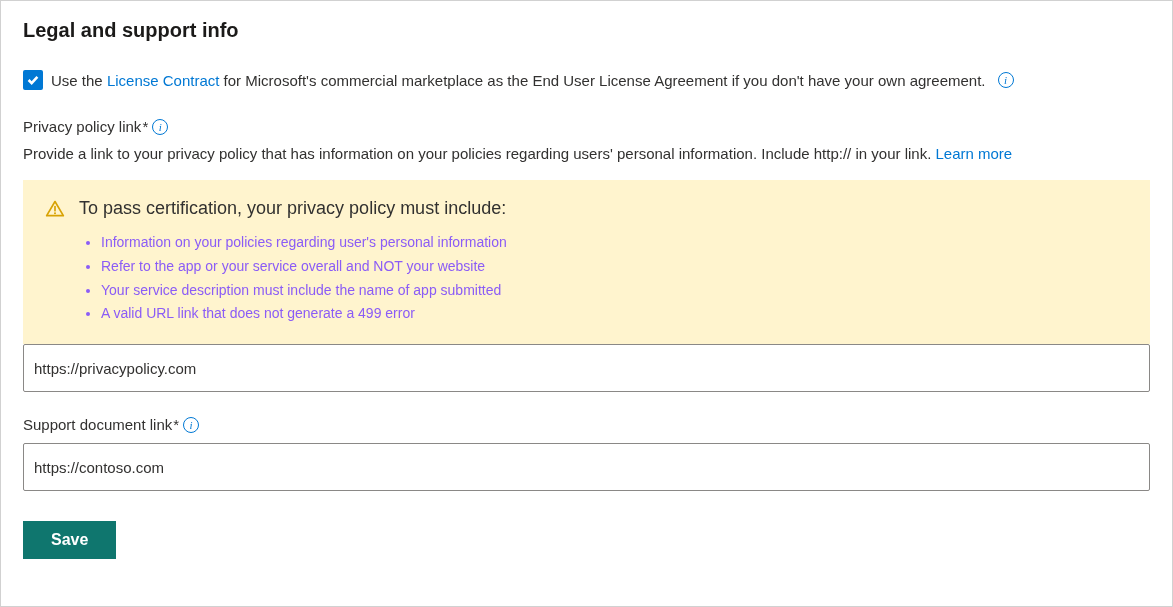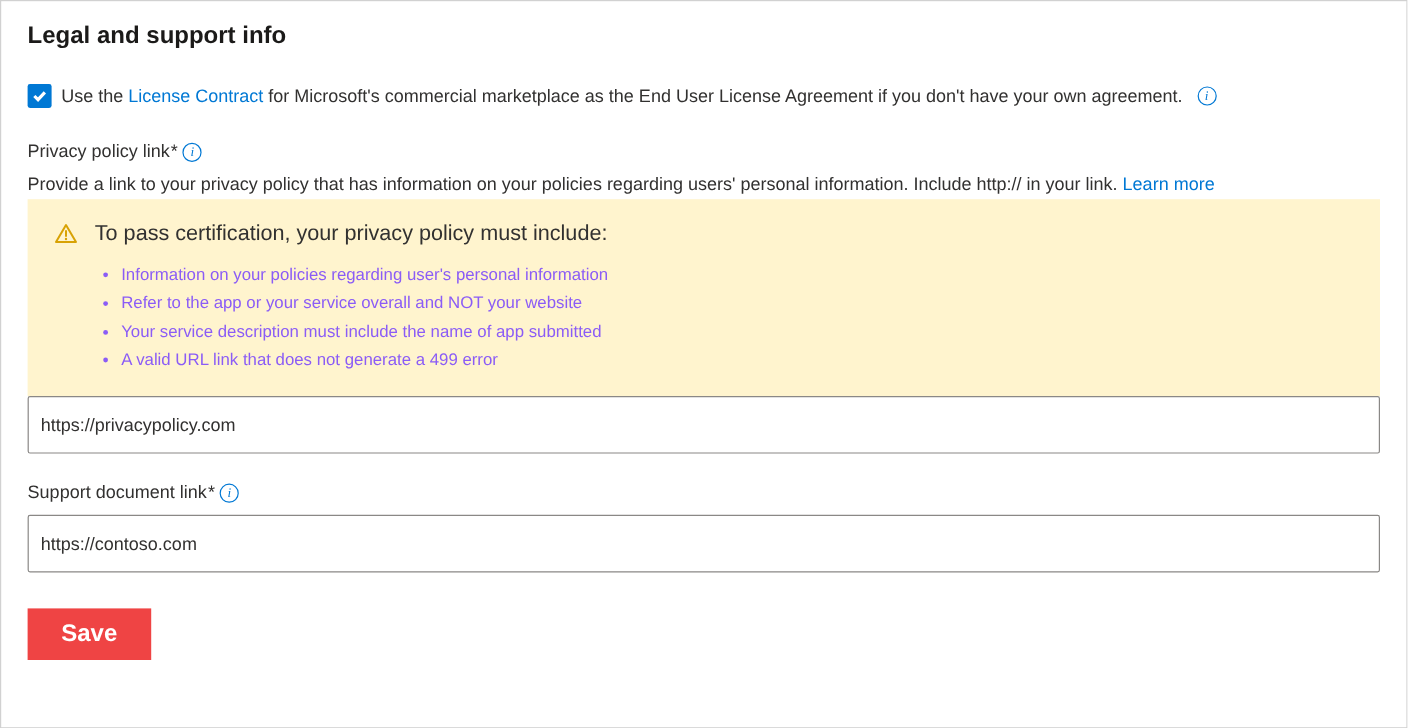--- a/index.html
+++ b/index.html
@@ -78,21 +78,21 @@
       margin-bottom: 10px;
       display: flex;
       align-items: flex-end;
     }
     .required {
       margin-left: 1px;
     }
     .helper-text {
       font-size: 15px;
       color: #323130;
-      margin-bottom: 4px;
+      margin-bottom: 18px;
     }
     .warning-box {
       background: #fff4ce;
       padding: 18px 22px 18px 22px;
     }
     .warning-header {
       display: flex;
       align-items: center;
       gap: 14px;
       margin-bottom: 12px;
@@ -121,25 +121,25 @@
       height: 48px;
       border: 1px solid #8a8886;
       border-radius: 2px;
       padding: 6px 10px;
       font-size: 15px;
       font-family: inherit;
       color: #323130;
       margin-bottom: 24px;
     }
     .save-button {
-      background: #ef4444;
+      background: #0f766e;
       color: #fff;
       border: none;
       padding: 10px 28px;
-      font-size: 20px;
+      font-size: 16px;
       font-weight: 600;
       font-family: inherit;
       cursor: pointer;
       margin-top: 6px;
     }
   </style>
 </head>
 <body>
 
 <div class="container">

